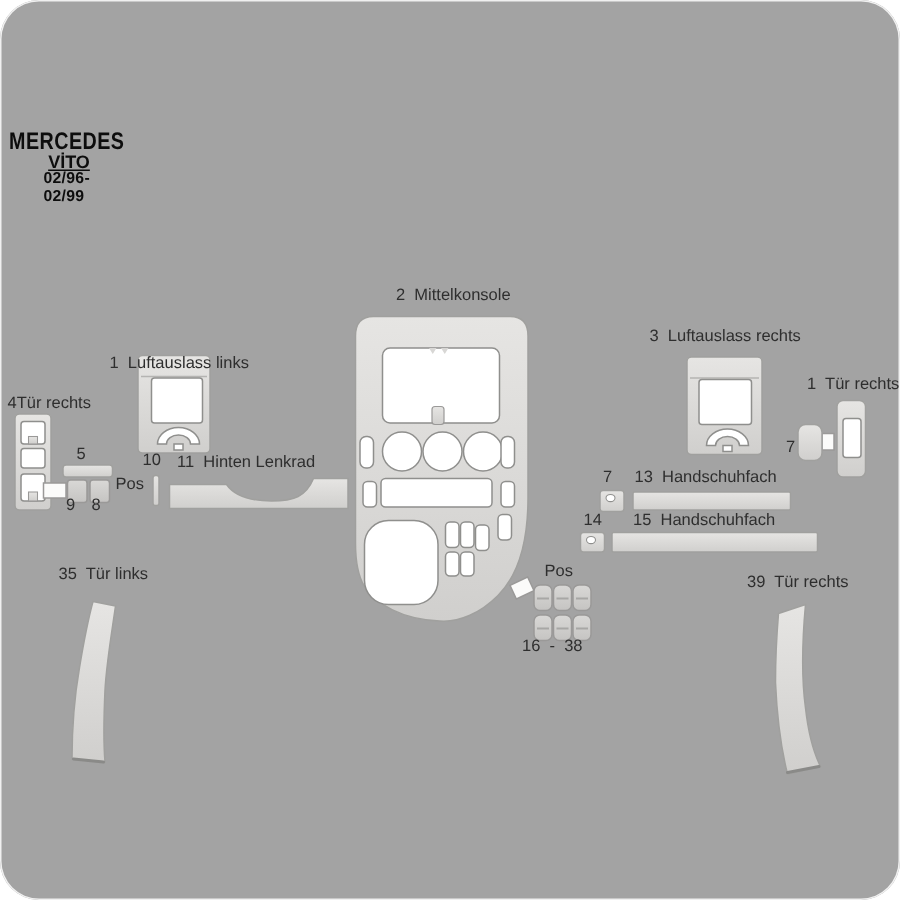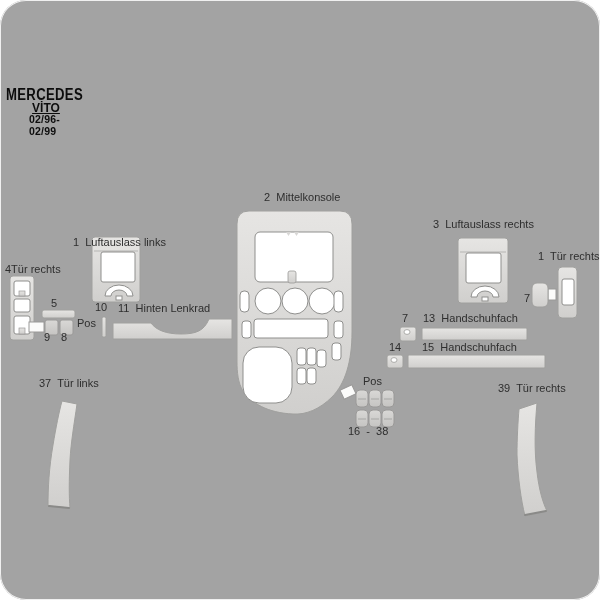--- a/index.html
+++ b/index.html
@@ -177,16 +177,16 @@
   <span class="lbl" style="left:95px;top:301px">10</span>
   <span class="lbl" style="left:118px;top:302px">11  Hinten Lenkrad</span>
   <span class="lbl" style="left:538px;top:250px">1  Tür rechts</span>
   <span class="lbl" style="left:524px;top:292px">7</span>
   <span class="lbl" style="left:402px;top:312px">7</span>
   <span class="lbl" style="left:423px;top:312px">13  Handschuhfach</span>
   <span class="lbl" style="left:389px;top:341px">14</span>
   <span class="lbl" style="left:422px;top:341px">15  Handschuhfach</span>
   <span class="lbl" style="left:363px;top:375px">Pos</span>
   <span class="lbl" style="left:348px;top:425px">16  -  38</span>
-  <span class="lbl" style="left:39px;top:377px">37  Tür links</span>
+  <span class="lbl" style="left:39px;top:377px">35  Tür links</span>
   <span class="lbl" style="left:498px;top:382px">39  Tür rechts</span>
 
 </div>
 
 </body></html>

